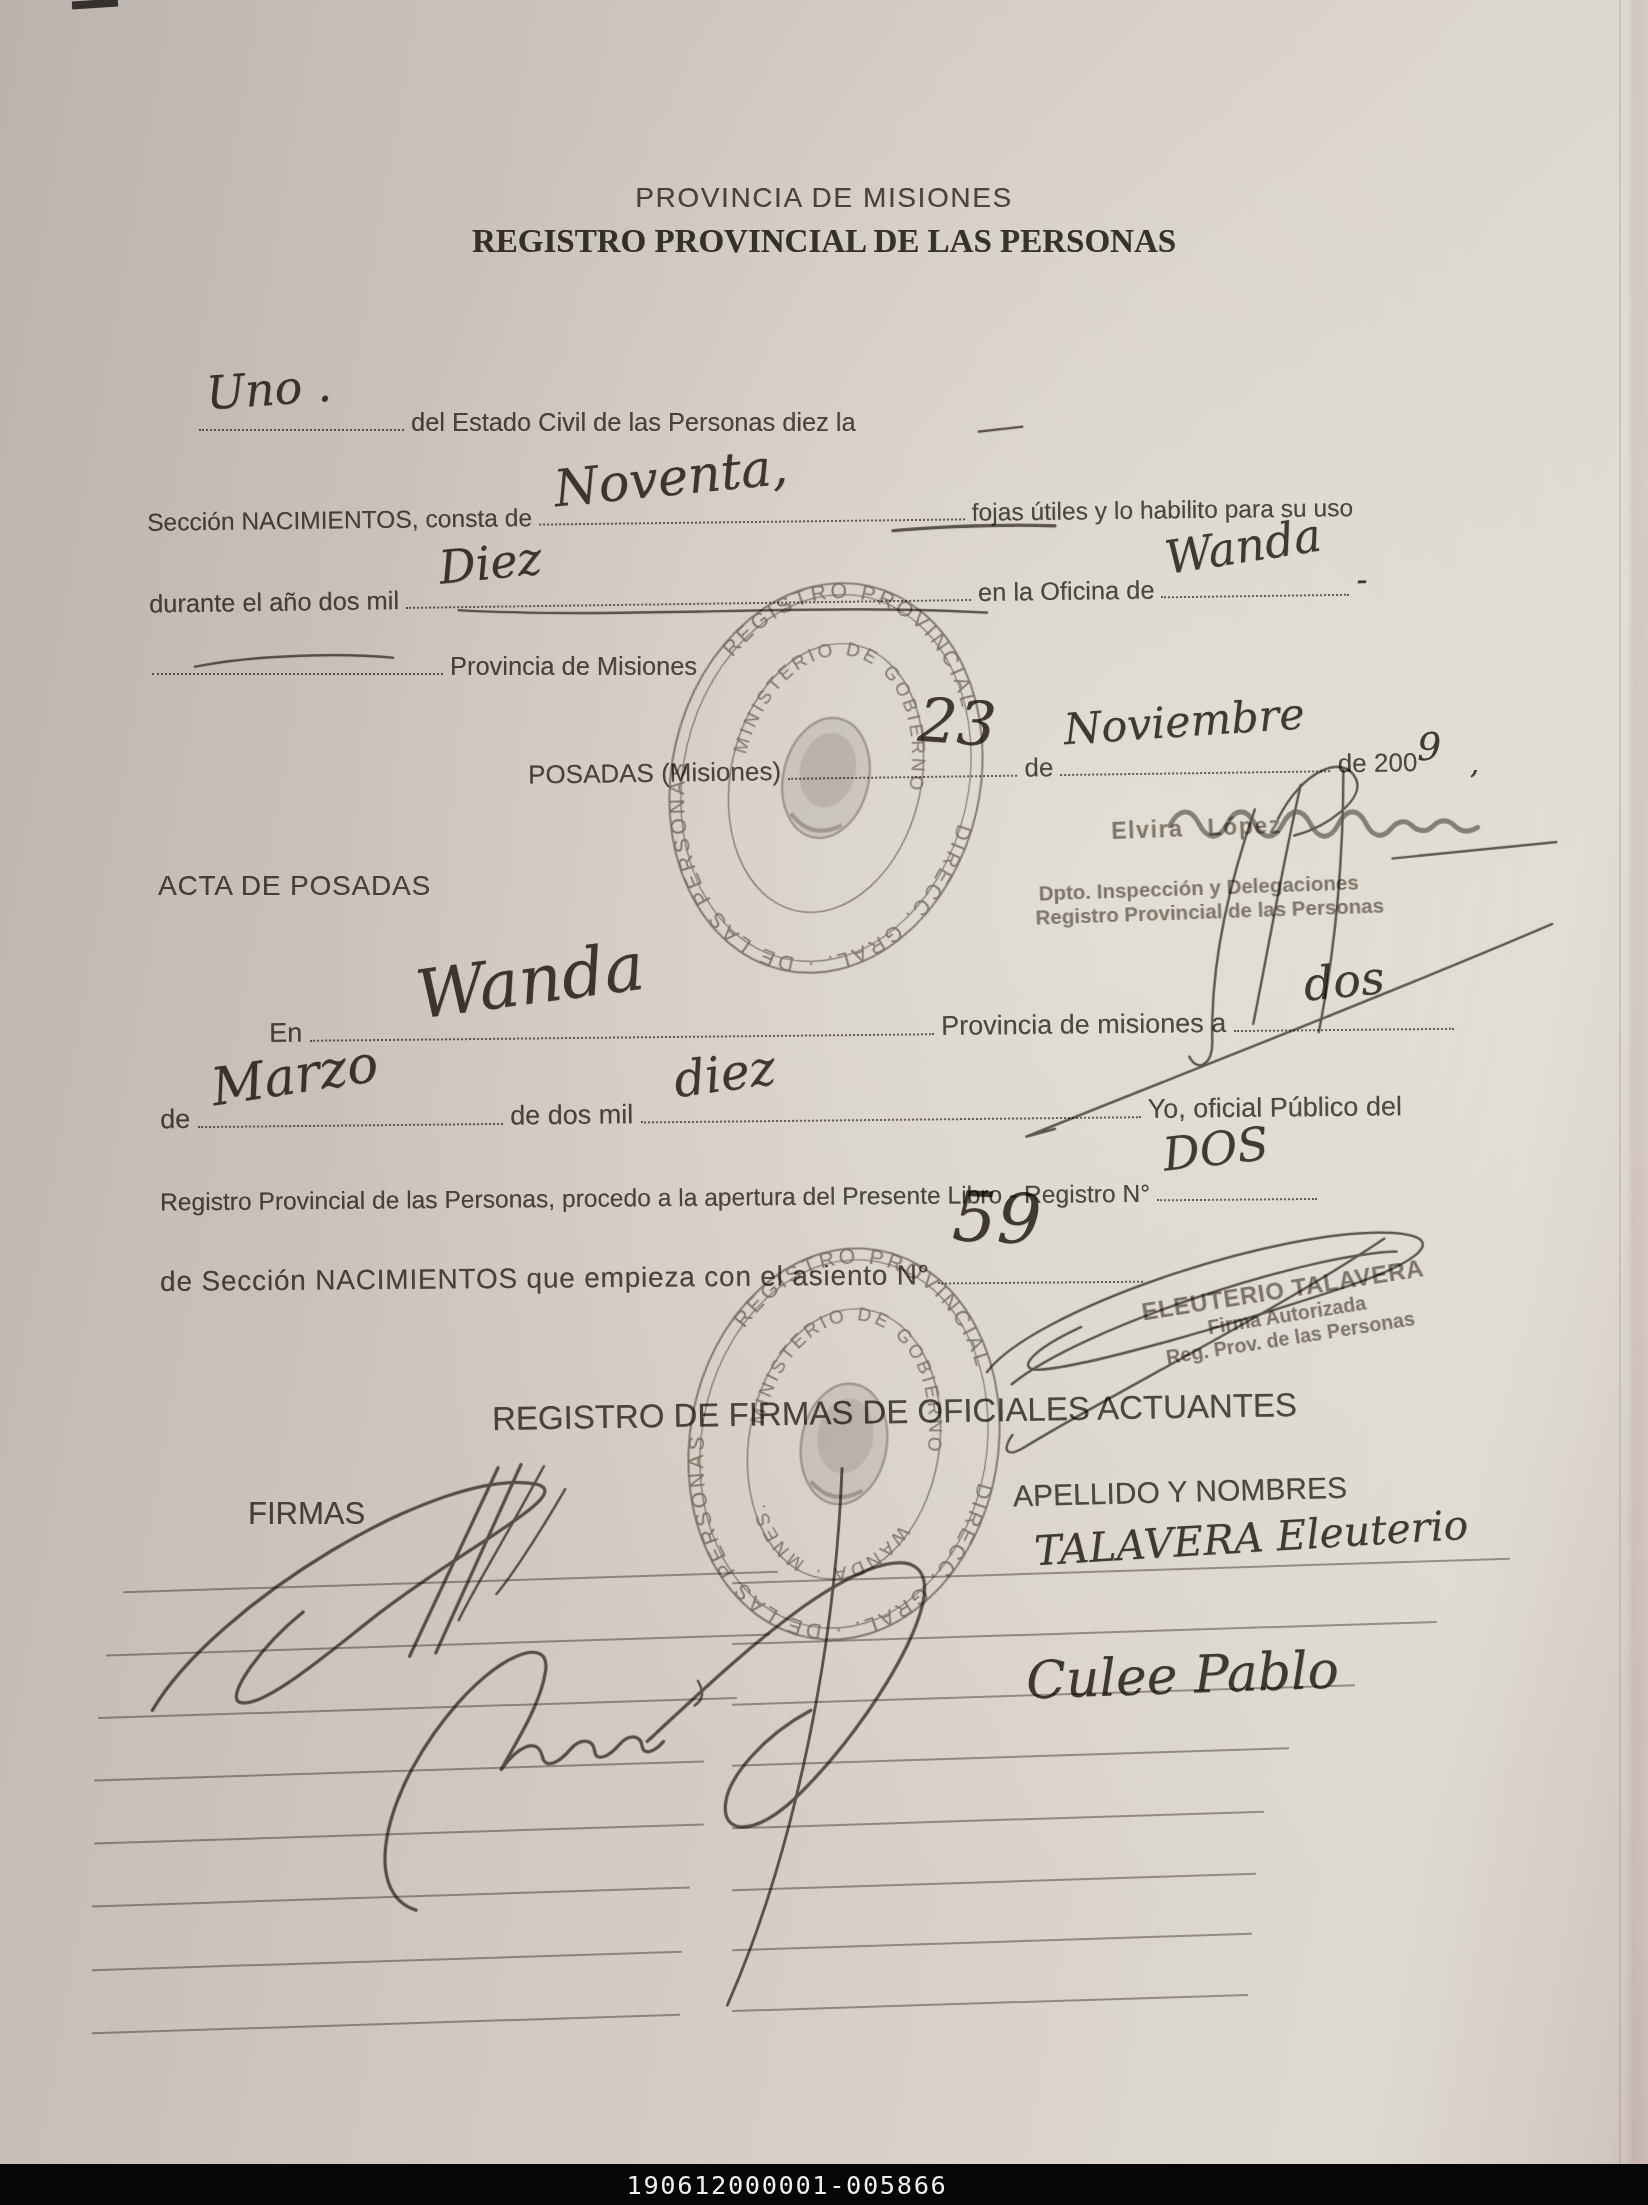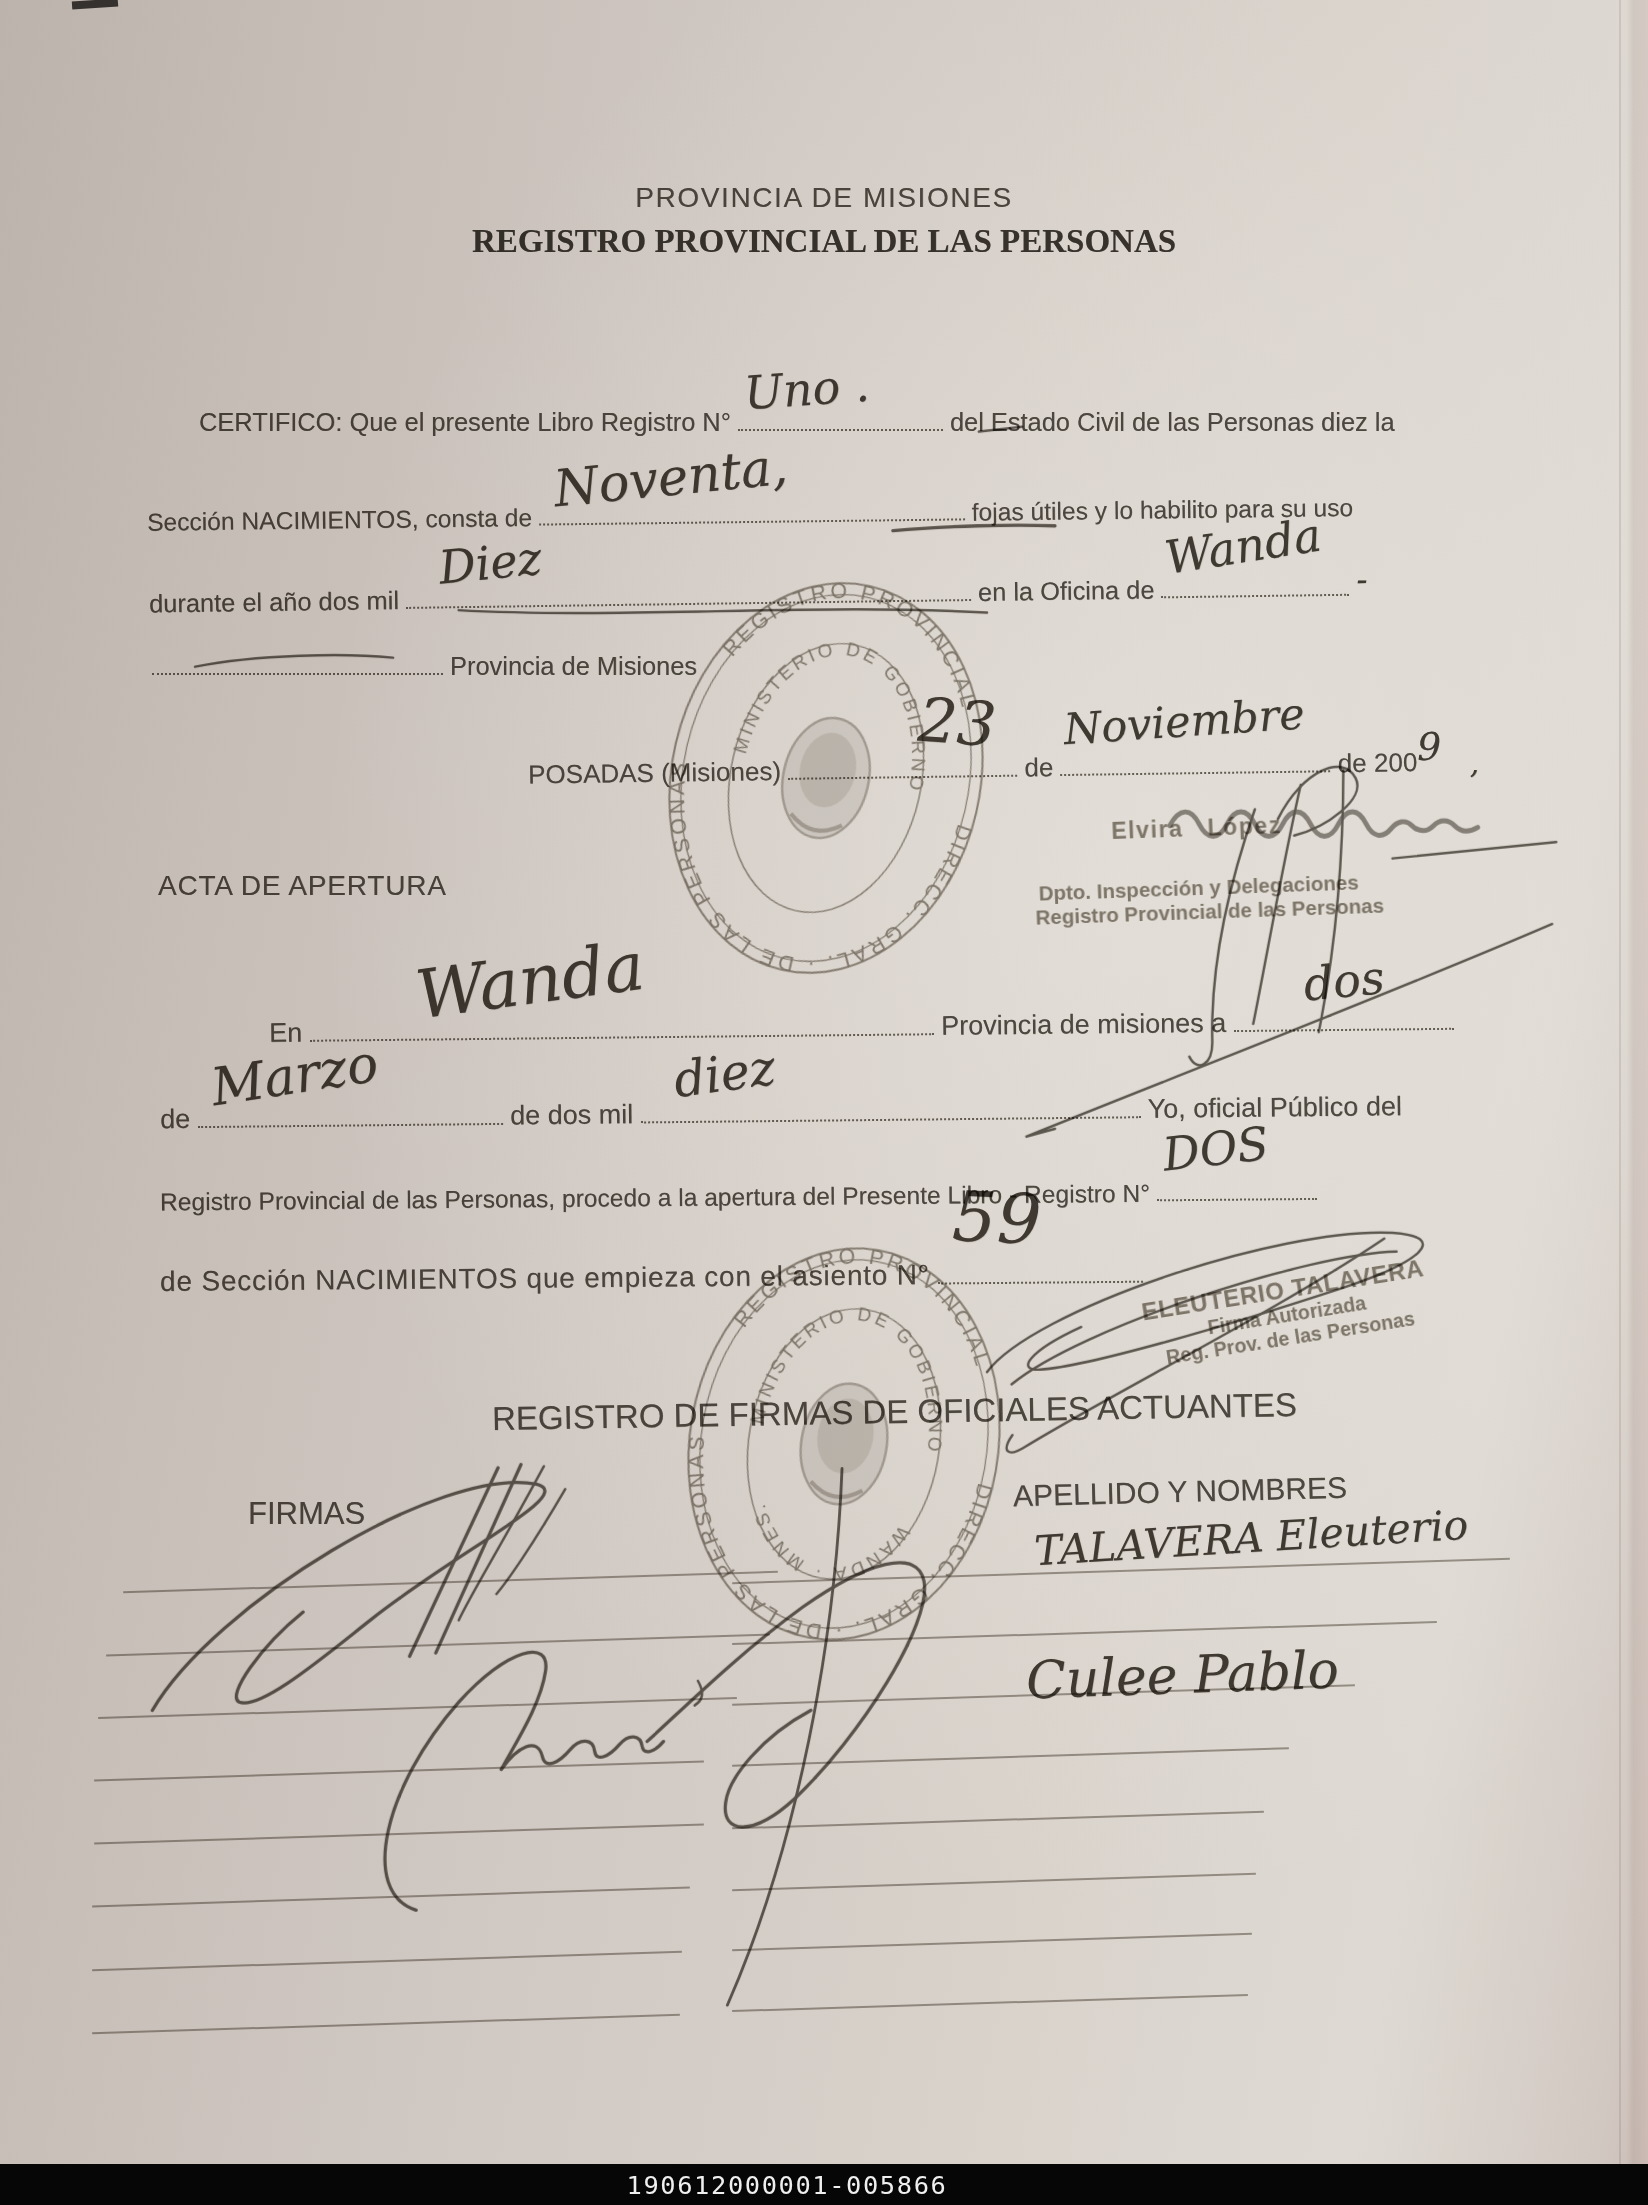--- a/index.html
+++ b/index.html
@@ -32,21 +32,20 @@
 <body>
 
 <div id="page">
 
   <div class="topmark"></div>
 
   <div class="abs p" style="left:0;top:182px;width:1648px;text-align:center;font-size:28px;letter-spacing:1.6px;">PROVINCIA DE MISIONES</div>
   <div class="abs p" style="left:0;top:223px;width:1648px;text-align:center;font-size:33px;font-weight:bold;font-family:'Liberation Serif',serif;color:#403d36;">REGISTRO PROVINCIAL DE LAS PERSONAS</div>
 
   <div class="abs p" style="left:199px;top:405px;font-size:25.4px;">
-    <span>CERTIFICO: Que el presente Libro Registro N°</span>
     <span class="dotwrap" style="width:205px;">
       <span class="hand" style="font-size:46px;left:6.6px;top:-43px;transform:rotate(-4deg);">Uno .</span>
     </span>
     <span>del Estado Civil de las Personas diez la</span>
   </div>
 
   <div class="abs p" style="left:147px;top:498px;font-size:24.6px;transform:rotate(-0.7deg);">
     <span>Sección NACIMIENTOS, consta de</span>
     <span class="dotwrap" style="width:426px;">
       <span class="hand" style="font-size:51px;left:14.7px;top:-51px;transform:rotate(-5deg);">Noventa,</span>
@@ -106,21 +105,21 @@
       <path d="M168,302 q32,26 64,0" stroke-width="5" fill="none"></path>
     </g>
   </svg>
 
   <div class="abs stamptxt" style="left:1034px;top:815px;width:328px;text-align:center;transform:rotate(-2deg);">
     <div style="font-size:23px;font-weight:bold;letter-spacing:1.6px;white-space:pre;">Elvira   López</div>
     <div style="font-size:20.5px;font-weight:bold;margin-top:34px;">Dpto. Inspección y Delegaciones</div>
     <div style="font-size:20.5px;font-weight:bold;">Registro Provincial de las Personas</div>
   </div>
 
-  <div class="abs p" style="left:158px;top:870px;font-size:28px;letter-spacing:0.8px;">ACTA DE APERTURA</div>
+  <div class="abs p" style="left:158px;top:870px;font-size:28px;letter-spacing:0.8px;">ACTA DE POSADAS</div>
 
   <div class="abs p" style="left:269px;top:1008px;font-size:27px;transform:rotate(-0.6deg);">
     <span>En</span>
     <span class="dotwrap" style="width:624px;">
       <span class="hand" style="font-size:67px;left:106px;top:-70px;transform:rotate(-7deg);">Wanda</span>
     </span>
     <span>Provincia de misiones a</span>
     <span class="dotwrap" style="width:220px;">
       <span class="hand" style="font-size:46px;left:70px;top:-49px;transform:rotate(-5deg);">dos</span>
     </span>

